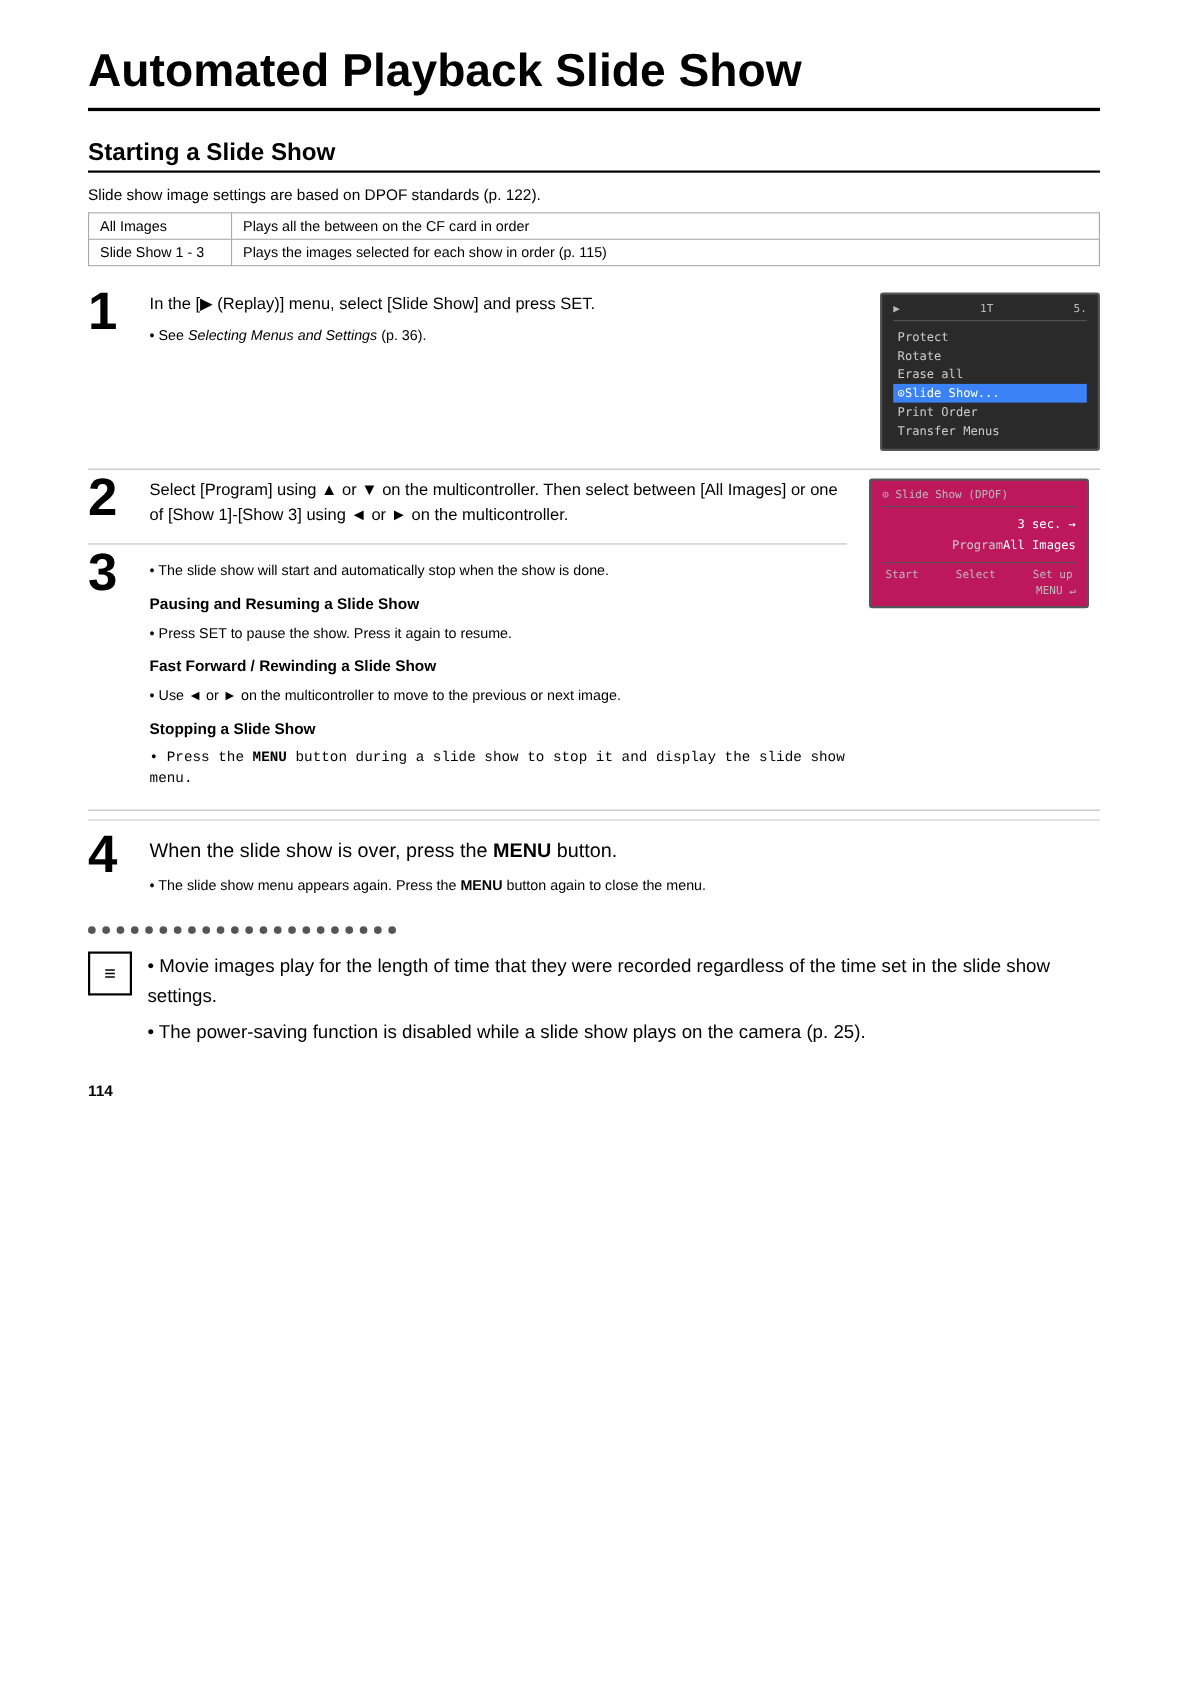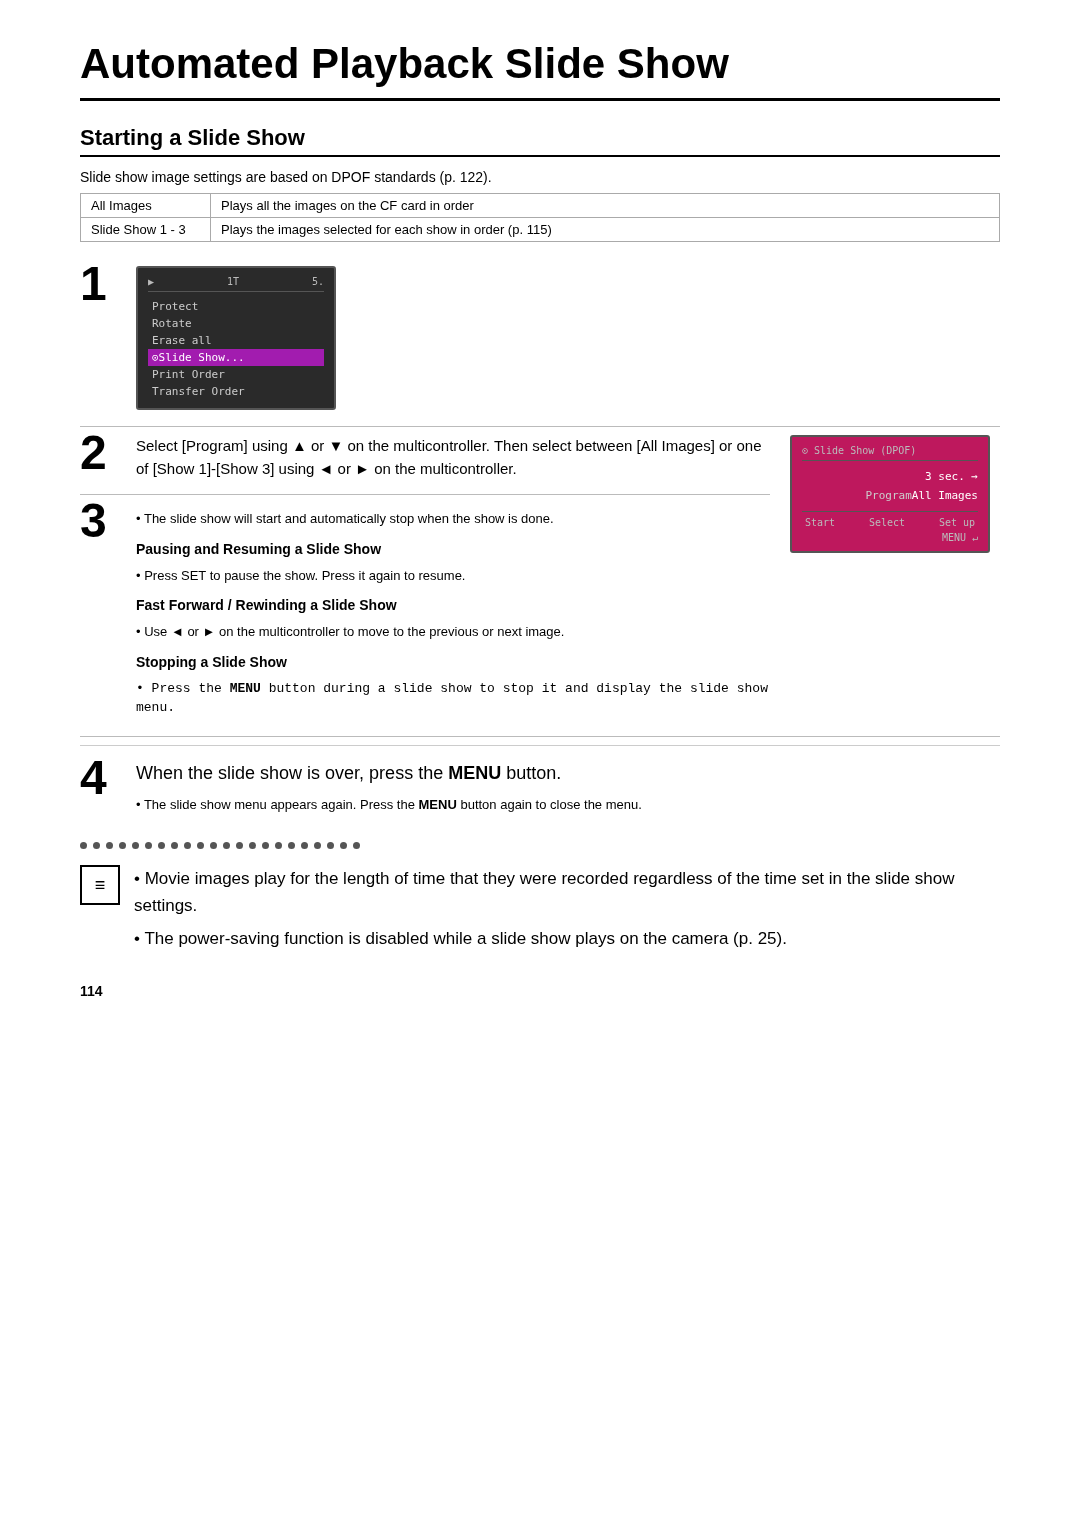--- a/index.html
+++ b/index.html
@@ -92,21 +92,21 @@
       margin-bottom: 6px;
       border-bottom: 1px solid #555;
       padding-bottom: 4px;
     }
     .lcd-screen .lcd-item {
       padding: 2px 4px;
       color: #ccc;
       font-size: 11px;
     }
     .lcd-screen .lcd-item.selected {
-      background: #a21caf;
+      background: #3b82f6;
       color: #fff;
     }
     .lcd-screen2 {
       background: #be185d;
       border: 2px solid #555;
       border-radius: 3px;
       padding: 8px 10px;
       color: #ddd;
       font-size: 11px;
       font-family: monospace;
@@ -231,45 +231,49 @@
 <h1 class="page-title">Automated Playback Slide Show</h1>
 
 <h2 class="section-title">Starting a Slide Show</h2>
 
 <p class="intro-text">Slide show image settings are based on DPOF standards (p. 122).</p>
 
 <table class="info-table">
   <tbody>
     <tr>
       <td>All Images</td>
-      <td>Plays all the images on the CF card in order</td>
+      <td>Plays all the between on the CF card in order</td>
     </tr>
     <tr>
       <td>Slide Show 1 - 3</td>
       <td>Plays the images selected for each show in order (p. 115)</td>
     </tr>
   </tbody>
 </table>
 
 <div class="step-section">
   <div class="step-number">1</div>
+  <div class="step-content">
+    <span>In the [▶ (Replay)] menu, select [Slide Show] and press SET.</span>
+    <p>• See <span class="italic">Selecting Menus and Settings</span> (p. 36).</p>
+  </div>
   <div class="step-image">
 
     <div class="lcd-screen">
       <div class="lcd-topbar">
         <span>▶</span>
         <span>1T</span>
         <span>5.</span>
       </div>
       <div class="lcd-item">Protect</div>
       <div class="lcd-item">Rotate</div>
       <div class="lcd-item">Erase all</div>
       <div class="lcd-item selected">⊙Slide Show...</div>
       <div class="lcd-item">Print Order</div>
-      <div class="lcd-item">Transfer Order</div>
+      <div class="lcd-item">Transfer Menus</div>
     </div>
   </div>
 </div>
 
 <hr class="divider-line">
 
 <div class="step34-wrapper">
   <div class="step34-left">
 
     <div class="step-section" style="margin-bottom:14px;">

